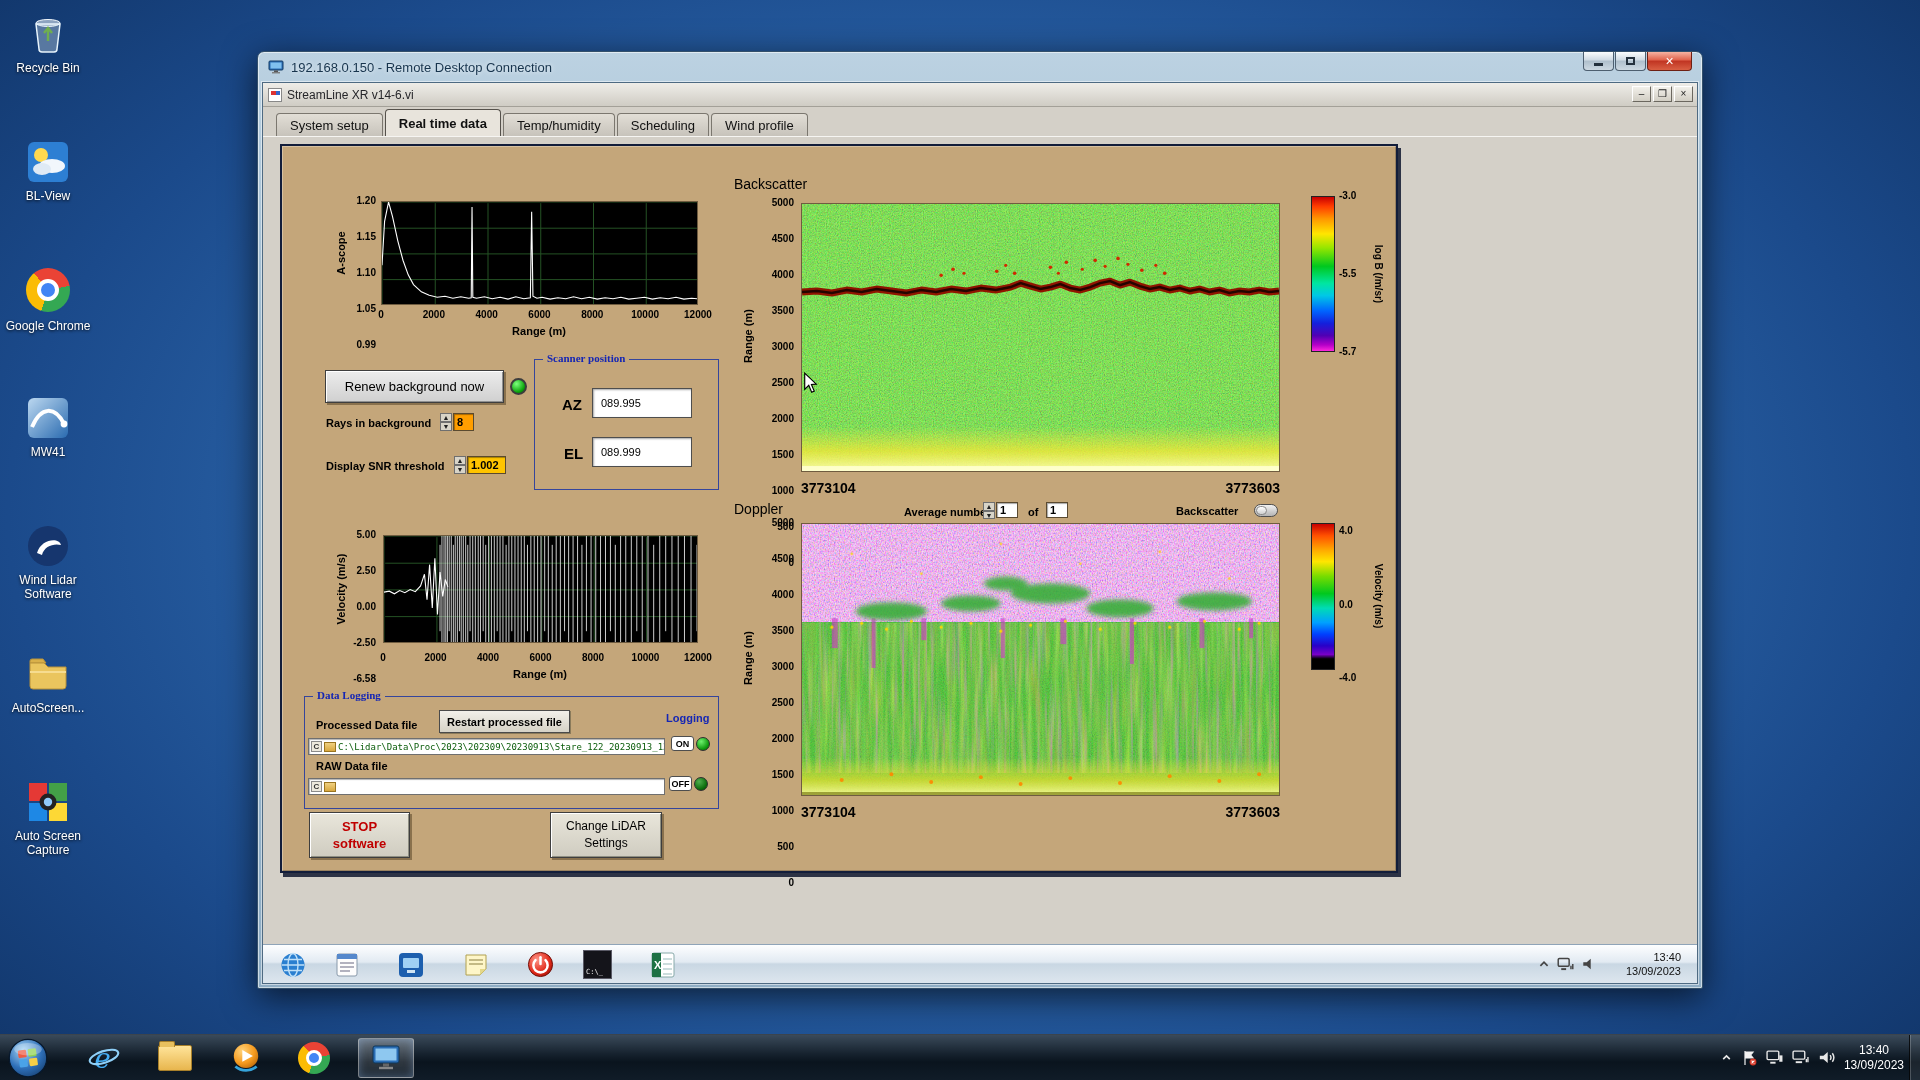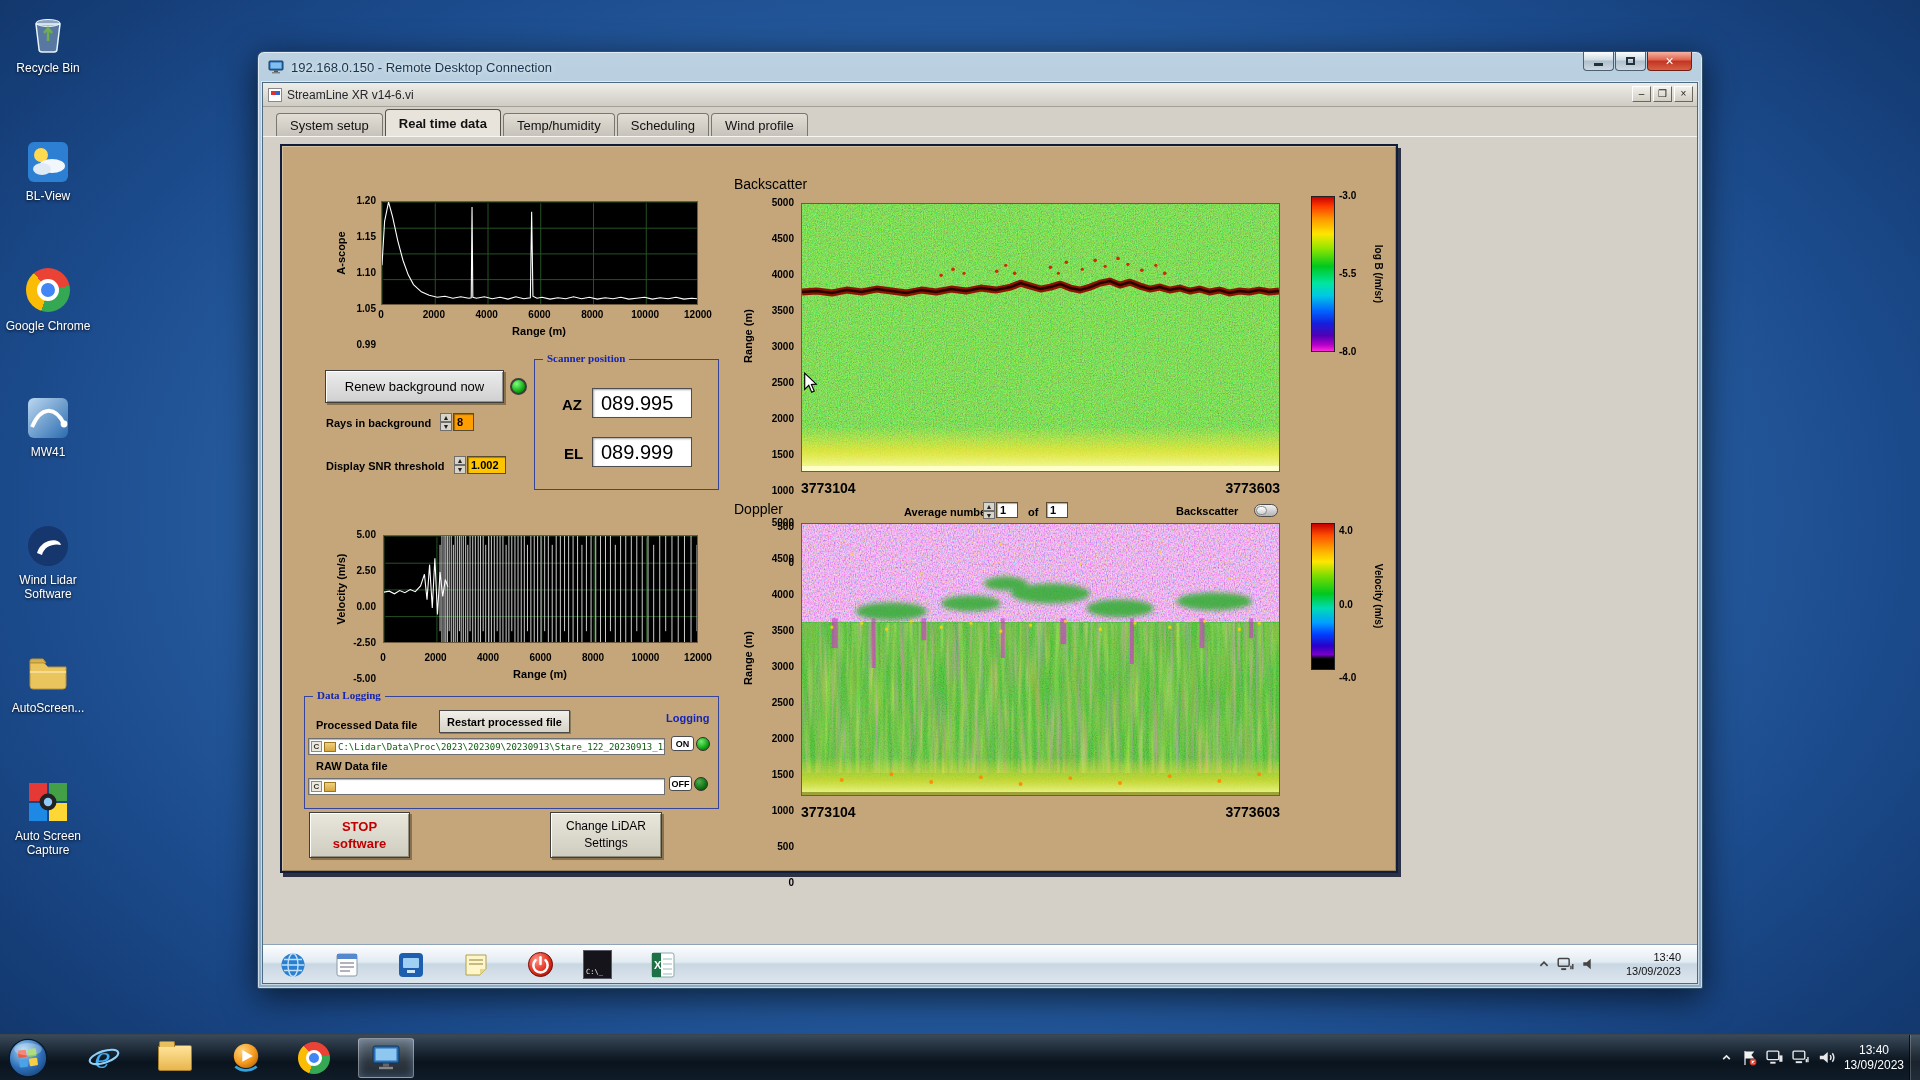--- a/index.html
+++ b/index.html
@@ -62,21 +62,21 @@
 .led{position:absolute;width:17px;height:17px;border-radius:50%;background:radial-gradient(circle at 35% 30%,#7dff7d,#0da50d 65%,#045f04);border:2px solid #3c3c3c;}
 .numbox{position:absolute;height:18px;border:1px solid #5a4a30;box-shadow:inset 1px 1px 1px rgba(0,0,0,.35);font-size:11px;font-weight:bold;color:#000;display:flex;align-items:center;padding-left:3px;}
 .numbox.white{background:#fff;height:16px;}
 .spin{position:absolute;width:12px;height:18px;display:flex;flex-direction:column;}
 .spin span{flex:1;font-size:7px;line-height:8px;text-align:center;background:#d8d4c8;border:1px solid #6f6f6f;color:#222;overflow:hidden;}
 .groupbox{position:absolute;border:1px solid #35459c;}
 .gtitle{position:absolute;top:-8px;left:8px;background:#c4a67a;padding:0 4px;font-size:11px;font-weight:bold;color:#1526b4;white-space:nowrap;font-family:Liberation Serif, serif;}
 .slbl{position:absolute;font-size:11px;font-weight:bold;color:#000;white-space:nowrap;}
 .slbl.blue-t{color:#1526b4;}
 .biglbl{position:absolute;font-size:15px;font-weight:bold;color:#000;}
-.bigfield{position:absolute;width:100px;height:30px;background:#fff;border:1px solid #4e4e4e;box-shadow:inset 1px 1px 2px rgba(0,0,0,.35);font-size:20px;color:#000;display:flex;align-items:center;padding-left:8px;}
+.bigfield{position:absolute;width:100px;height:30px;background:#fff;border:1px solid #4e4e4e;box-shadow:inset 1px 1px 2px rgba(0,0,0,.35);font-size:11px;color:#000;display:flex;align-items:center;padding-left:8px;}
 .pathfield{position:absolute;width:357px;height:17px;background:#fff;border:1px solid #6f6f6f;box-shadow:inset 1px 1px 1px rgba(0,0,0,.3);display:flex;align-items:center;gap:2px;padding:0 2px;overflow:hidden;}
 .dicon-c{width:11px;height:11px;background:#ece8dc;border:1px solid #8a8a8a;font-size:8px;font-weight:bold;color:#333;display:flex;align-items:center;justify-content:center;flex:none;}
 .folder-mini{width:12px;height:10px;background:linear-gradient(#f0d080,#d8a840);border:1px solid #9a7420;flex:none;}
 .pathtext{color:#0a5c0a;font-family:"DejaVu Sans Mono",monospace;font-size:9px;white-space:nowrap;}
 .lvtoggle{position:absolute;display:flex;align-items:center;gap:2px;}
 .tbox{width:23px;height:15px;background:#fff;border:1px solid #4e4e4e;border-radius:3px;font-size:9px;font-weight:bold;color:#000;display:flex;align-items:center;justify-content:center;}
 .tknob{width:14px;height:14px;border-radius:50%;border:1px solid #2e2e2e;}
 .tknob.on{background:radial-gradient(circle at 35% 30%,#6ef06e,#0f9a0f 65%,#066106);}
 .tknob.off{background:radial-gradient(circle at 35% 30%,#4fae4f,#0c6e0c 65%,#064406);}
 .rocker{position:absolute;width:24px;height:13px;border-radius:7px;background:linear-gradient(#f2f2f2,#b4b4b4);border:1px solid #4e4e4e;}
@@ -261,21 +261,21 @@
             <div class="biglbl" style="left:29px;top:85px;">EL</div>
             <div class="bigfield" style="left:57px;top:77px;">089.999</div>
           </div>
 
           <div class="vtext" style="left:59px;top:443px;">Velocity (m/s)</div>
           <div class="ticks-y" style="left:50px;width:44px;top:383px;height:120px;justify-content:space-between;">
               <span>5.00</span>
               <span>2.50</span>
               <span>0.00</span>
               <span>-2.50</span>
-              <span>-5.00</span>
+              <span>-6.58</span>
             </div>
           <div class="plotbox grid-dark" style="left:101px;top:389px;width:315px;height:108px;">
             <svg id="velocity-svg" viewBox="0 0 315 108" preserveAspectRatio="none">
                 <line x1="56.4" x2="56.4" y1="9" y2="97" stroke="#e6e6e6" stroke-width="0.9"></line>
                 <line x1="58.3" x2="58.3" y1="0" y2="108" stroke="#e6e6e6" stroke-width="0.9"></line>
                 <line x1="60.4" x2="60.4" y1="0" y2="108" stroke="#e6e6e6" stroke-width="0.9"></line>
                 <line x1="62.2" x2="62.2" y1="0" y2="108" stroke="#e6e6e6" stroke-width="0.9"></line>
                 <line x1="63.8" x2="63.8" y1="0" y2="108" stroke="#e6e6e6" stroke-width="0.9"></line>
                 <line x1="65.6" x2="65.6" y1="0" y2="97" stroke="#e6e6e6" stroke-width="0.9"></line>
                 <line x1="67.7" x2="67.7" y1="0" y2="108" stroke="#e6e6e6" stroke-width="0.9"></line>
@@ -451,21 +451,21 @@
             </svg>
           </div>
           <div class="xends" style="left:519px;top:334px;width:479px;">
             <span>3773104</span>
               <span>3773603</span>
           </div>
           <div class="cbar cbar-bs" style="left:1029px;top:50px;height:156px;"></div>
           <div class="ticks-y ls" style="left:1057px;top:44px;height:168px;width:30px;">
               <span>-3.0</span>
               <span>-5.5</span>
-              <span>-8.0</span>
+              <span>-5.7</span>
             </div>
           <div class="vtext cw" style="left:1096px;top:128px;">log B (/m/sr)</div>
 
           <div class="cursorw" style="left:521px;top:226px;">
             <svg width="15" height="22" viewBox="0 0 12 19">
                 <path d="M1,1 L1,15 L4.5,11.5 L7,17.5 L9.2,16.5 L6.8,10.8 L11,10.5 Z" fill="#fff" stroke="#000" stroke-width="1"></path>
               </svg>
           </div>
 
           <div class="sectitle" style="left:452px;top:355px;">Doppler</div>

